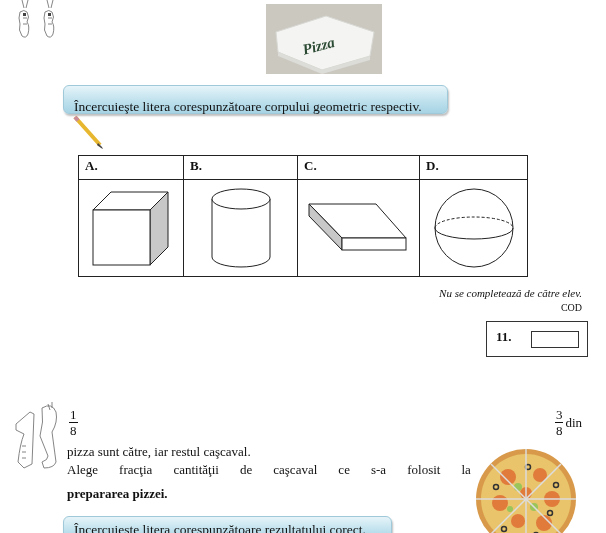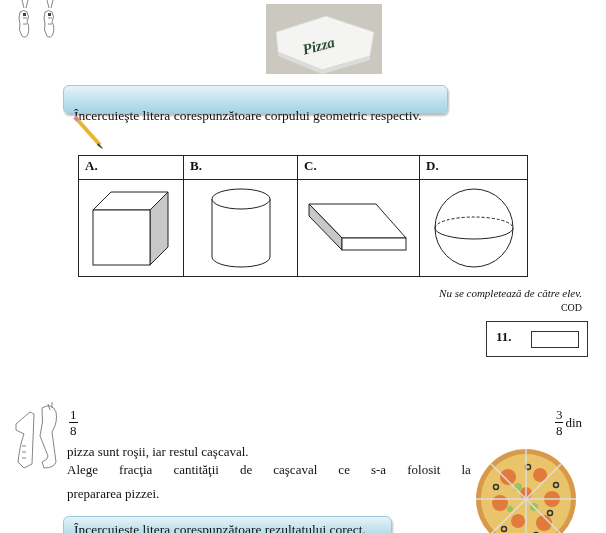--- a/index.html
+++ b/index.html
@@ -12,21 +12,21 @@
 
   
   .pizza-box { left:266px; top:4px; width:116px; height:70px; background:#cfccc4; overflow:hidden; }
   .pizza-box svg { display:block; }
 
   
   .banner { background:linear-gradient(#e6f4f9 0%, #bfe1ed 55%, #a6d3e4 100%);
             border:1px solid #9fc9d9; border-radius:6px;
             box-shadow:1px 2px 2px rgba(0,0,0,0.25);
             font-size:13.5px; line-height:22px; padding:0 10px; box-sizing:border-box; white-space:nowrap; }
-  .banner-1 { left:63px; top:85px; width:385px; height:29px; padding-top:19px; }
+  .banner-1 { left:63px; top:85px; width:385px; height:29px; padding-top:10px; }
   .banner-2 { left:63px; top:516px; width:329px; height:26px; padding-top:2px; }
 
   .pencil { left:72px; top:114px; width:34px; height:36px; }
 
   
   .shape-table { left:78px; top:155px; width:449px; height:121px; border-collapse:collapse; table-layout:fixed; }
   .shape-table td { border:1px solid #222; padding:0; vertical-align:top; }
   .shape-table .hdr td { height:23px; font-weight:bold; font-size:13px; padding-left:6px; line-height:20px; }
   .shape-table .body td { height:96px; text-align:center; vertical-align:middle; }
   .shape-table svg { display:inline-block; vertical-align:middle; }
@@ -39,21 +39,21 @@
   .code-input { position:absolute; left:44px; top:9px; width:48px; height:17px; border:1px solid #333; box-sizing:border-box; background:#fff; }
 
   
   .deco-12 { left:12px; top:402px; width:52px; height:72px; }
   .p-text { left:67px; font-size:13px; line-height:16px; white-space:nowrap; }
   .line1 { top:407px; width:515px; display:flex; align-items:center; justify-content:space-between; }
   .frac { display:inline-flex; flex-direction:column; align-items:center; font-size:13px; line-height:15px; vertical-align:middle; margin:0 2px; }
   .frac .num { border-bottom:1px solid #111; padding:0 1px; }
   .line2 { top:444px; }
   .line3 { top:462px; width:404px; display:flex; justify-content:space-between; }
-  .line4 { top:486px; }
+  .line4 { top:486px;font-weight:bold; }
   .pizza { left:474px; top:447px; width:104px; height:86px; }
 </style>
 </head>
 <body>
 
 <div class="abs deco-11">
   <svg width="46" height="45" viewBox="0 0 46 45">
     <g fill="none" stroke="#777" stroke-width="0.9">
       <path d="M8 0 L10 8 M14 0 L12 8"></path>
       <path d="M6 12 q-2 6 0 12 q-2 6 2 12 q4 3 6 -2 q2 -8 -1 -12 q3 -5 0 -10 q-3 -3 -7 0z"></path>
@@ -165,21 +165,21 @@
     <span class="den">8</span>
   </span>
   <span style="display:inline-flex;align-items:center;">
     <span class="frac">
       <span class="num">3</span>
       <span class="den">8</span>
     </span>
     <span>din</span>
   </span>
 </div>
-<div class="abs p-text line2">pizza sunt roşii, iar restul caşcaval.</div>
+<div class="abs p-text line2">pizza sunt către, iar restul caşcaval.</div>
 <div class="abs p-text line3">
   <span>Alege</span>
   <span>fracţia</span>
   <span>cantităţii</span>
   <span>de</span>
   <span>caşcaval</span>
   <span>ce</span>
   <span>s-a</span>
   <span>folosit</span>
   <span>la</span>

